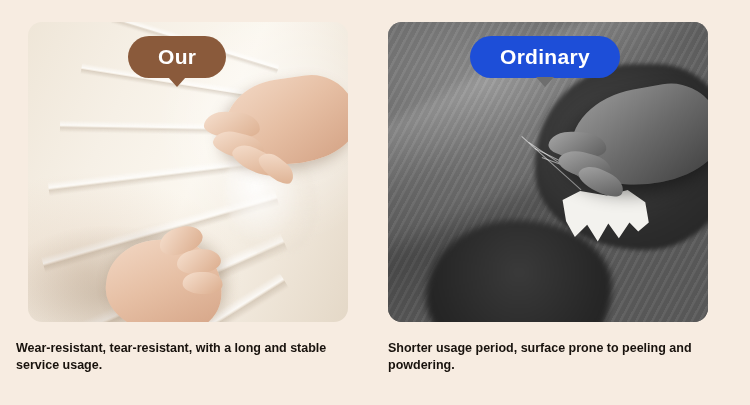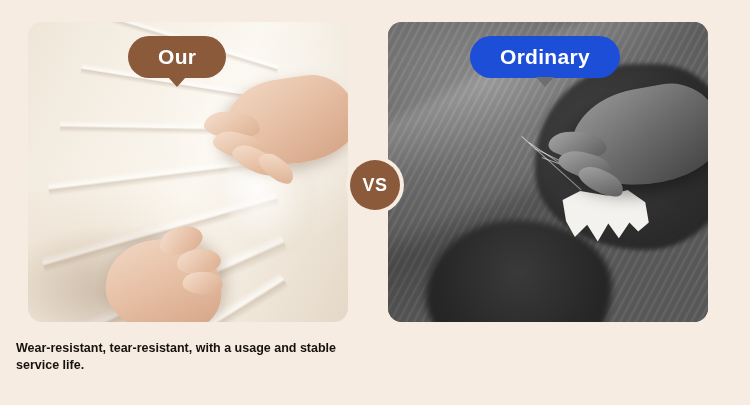--- a/index.html
+++ b/index.html
@@ -327,17 +327,17 @@
     </div>
   </div>
 
   <div class="bubble ours">
     <span>Our</span>
   </div>
   <div class="bubble ord">
     <span>Ordinary</span>
   </div>
 
-  <div class="vs">VS</div>
-
-  <div class="caption left">Wear-resistant, tear-resistant, with a usage and stable service life.</div>
+
+  <div class="caption left">Wear-resistant, tear-resistant, with a long and stable service usage.</div>
+  <div class="caption right">Shorter usage period, surface prone to peeling and powdering.</div>
 
 </div>
 
 </body></html>

